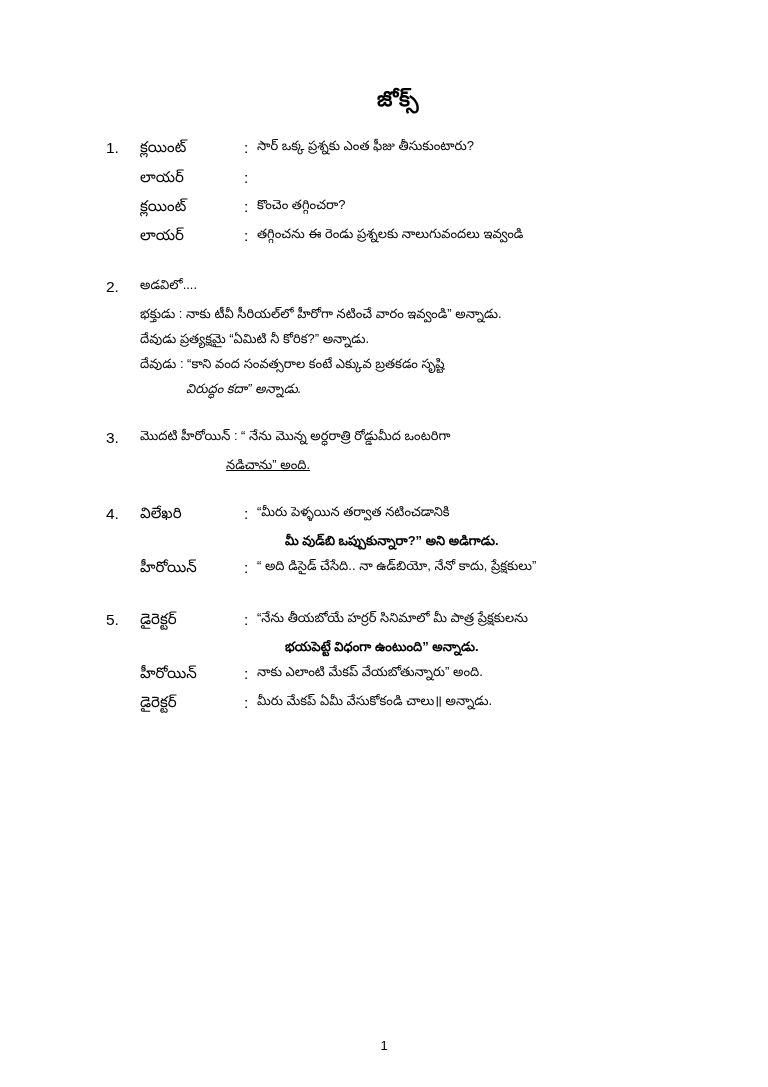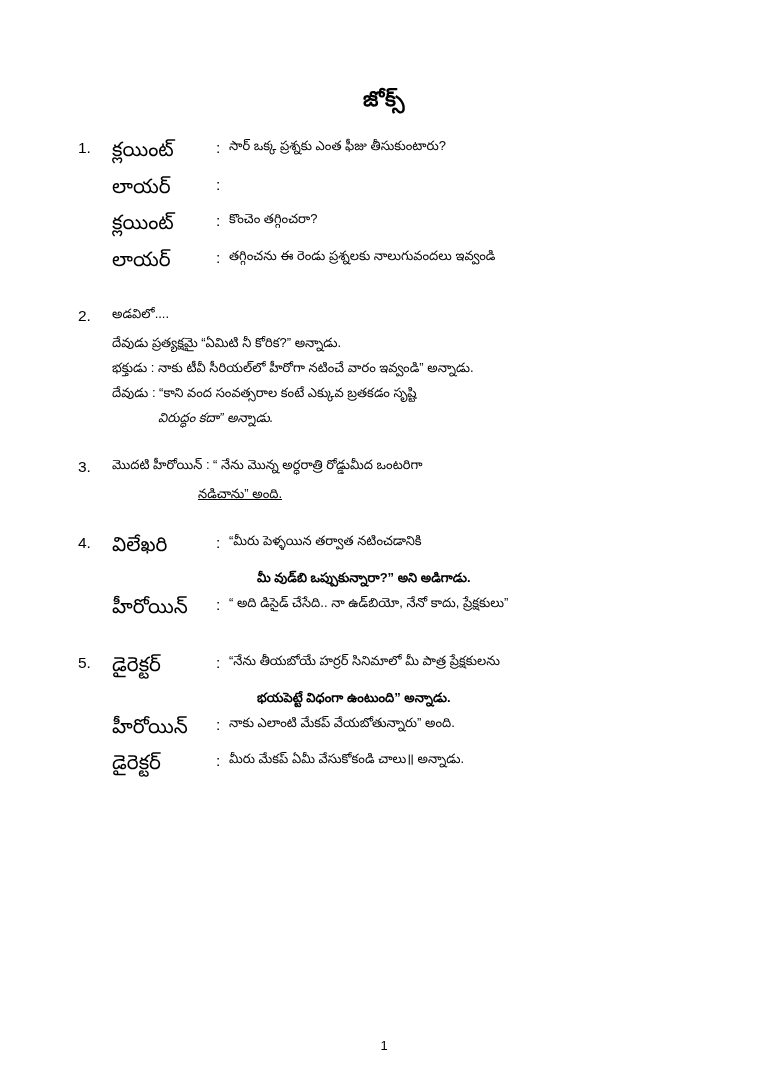--- a/index.html
+++ b/index.html
@@ -12,21 +12,21 @@
     height: 1087px;
     font-family: "Liberation Sans", sans-serif;
     color: #000000;
     position: relative;
     overflow: hidden;
   }
   .page {
     width: 768px;
     height: 1087px;
     box-sizing: border-box;
-    padding: 72px 78px 40px 78px;
+    padding: 72px 78px 40px 106px;
     position: relative;
   }
   .doc-title {
     text-align: center;
     font-size: 21px;
     font-weight: bold;
     letter-spacing: 0.5px;
     margin: 12px 0 22px 0;
     line-height: 1.4;
   }
@@ -42,23 +42,22 @@
   }
   .num-col {
     width: 34px;
     flex: 0 0 34px;
     font-size: 15.5px;
     line-height: 1.62;
   }
   .speaker-col {
     width: 104px;
     flex: 0 0 104px;
-    font-size: 20px;
-    line-height: 1.62;
-    font-family: Liberation Mono, monospace;
+    font-size: 15px;
+    line-height: 1.62;
   }
   .colon-col {
     width: 13px;
     flex: 0 0 13px;
     font-size: 15.5px;
     line-height: 1.62;
   }
   .text-col {
     flex: 1 1 auto;
     font-size: 13px;
@@ -118,25 +117,25 @@
           <div class="text-col">తగ్గించను ఈ రెండు ప్రశ్నలకు నాలుగువందలు ఇవ్వండి</div>
         </div>
       </div>
       <div class="joke-block">
         <div class="joke-line">
           <div class="num-col">2.</div>
           <div class="text-col">అడవిలో....</div>
         </div>
         <div class="joke-line">
           <div class="num-col"></div>
+          <div class="text-col">భక్తుడు : నాకు టీవీ సీరియల్‌లో హీరోగా నటించే వారం ఇవ్వండి” అన్నాడు.</div>
+        </div>
+        <div class="joke-line">
+          <div class="num-col"></div>
           <div class="text-col">దేవుడు ప్రత్యక్షమై “ఏమిటి నీ కోరిక?” అన్నాడు.</div>
-        </div>
-        <div class="joke-line">
-          <div class="num-col"></div>
-          <div class="text-col">భక్తుడు : నాకు టీవీ సీరియల్‌లో హీరోగా నటించే వారం ఇవ్వండి” అన్నాడు.</div>
         </div>
         <div class="joke-line">
           <div class="num-col"></div>
           <div class="text-col">దేవుడు : “కాని వంద సంవత్సరాల కంటే ఎక్కువ బ్రతకడం సృష్టి</div>
         </div>
         <div class="joke-line cont2">
           <div class="num-col"></div>
           <div class="text-col">విరుద్ధం కదా” అన్నాడు.</div>
         </div>
       </div>

